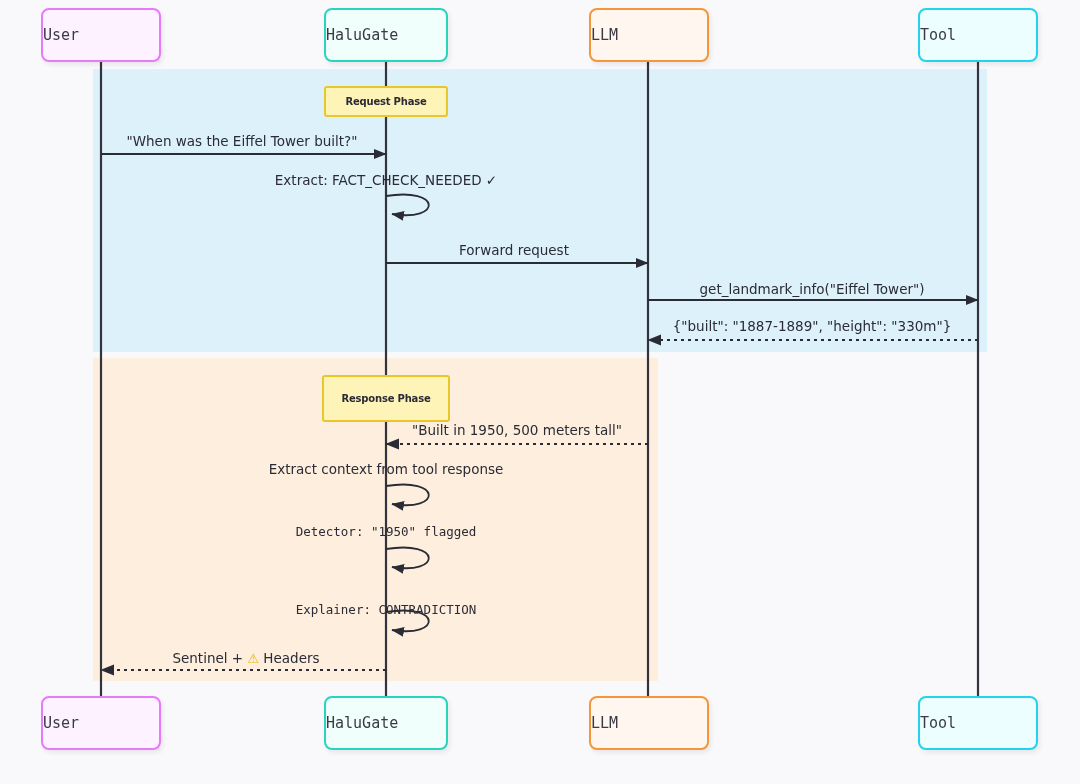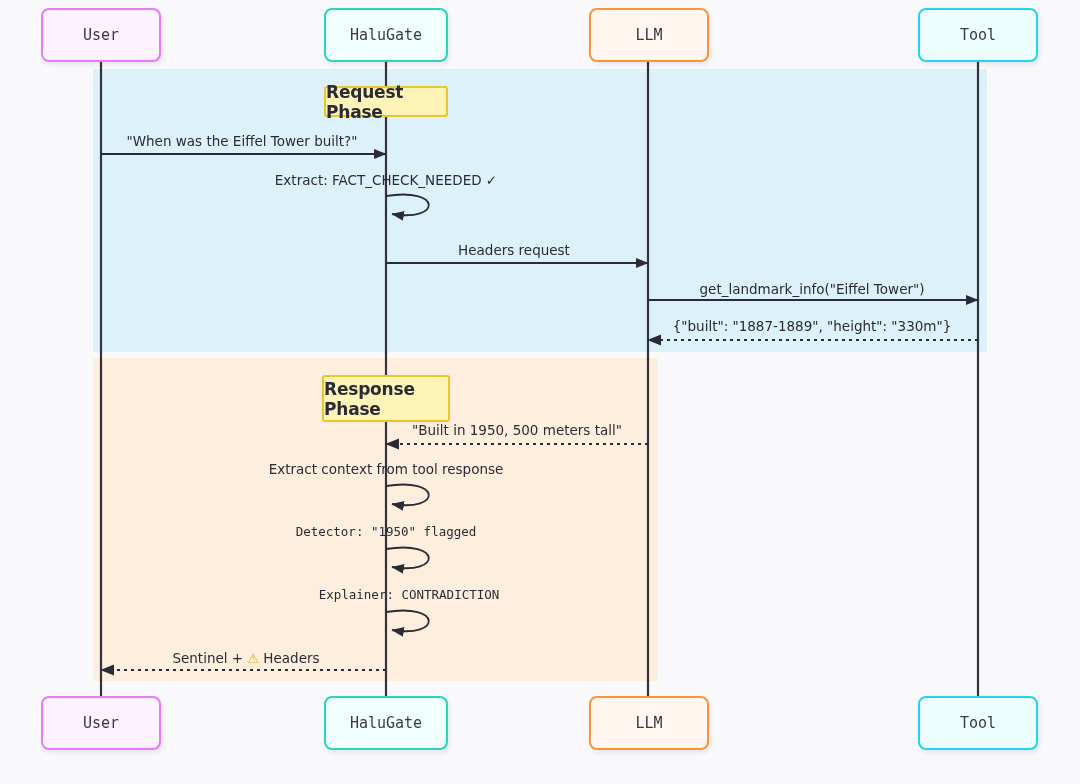--- a/index.html
+++ b/index.html
@@ -18,36 +18,35 @@
     width: 1080px; height: 784px;
   }
   .actor-box {
     position: absolute;
     box-sizing: border-box;
     border-radius: 8px;
     border-width: 2.5px;
     border-style: solid;
     display: flex;
     align-items: center;
-    justify-content: center;
     font-size: 15px;
     color: #3a3a46;
     font-family: "DejaVu Sans Mono", monospace;
     box-shadow: 2px 3px 5px rgba(0,0,0,0.07);
   }
   .phase-label {
     position: absolute;
     box-sizing: border-box;
     background: #fff4b8;
     border: 2px solid #e9c72a;
     border-radius: 3px;
     display: flex;
     align-items: center;
     justify-content: center;
-    font-size: 17px;
+    font-size: 10px;
     font-weight: bold;
     color: #2b2b36;
     font-family: "DejaVu Sans", sans-serif;
     letter-spacing: -0.2px;
   }
   .msg {
     position: absolute;
     font-size: 13.5px;
     color: #2b2b36;
     white-space: nowrap;
@@ -136,23 +135,23 @@
         <span>Request Phase</span>
       </div>
       <div class="phase-label" style="left: 322px; top: 375px; width: 128px; height: 47px;">
         <span>Response Phase</span>
       </div>
     </div>
 
   <div id="message-labels">
       <div class="msg" style="left: 242px; top: 133px;">"When was the Eiffel Tower built?"</div>
       <div class="msg" style="left: 386px; top: 172px;">Extract: FACT_CHECK_NEEDED ✓</div>
-      <div class="msg" style="left: 514px; top: 242px;">Headers request</div>
+      <div class="msg" style="left: 514px; top: 242px;">Forward request</div>
       <div class="msg" style="left: 812px; top: 281px;">get_landmark_info("Eiffel Tower")</div>
       <div class="msg" style="left: 812px; top: 318px;">{"built": "1887-1889", "height": "330m"}</div>
       <div class="msg" style="left: 517px; top: 422px;">"Built in 1950, 500 meters tall"</div>
       <div class="msg" style="left: 386px; top: 461px; text-align: center;">Extract context from tool response</div>
       <div class="msg mono" style="left: 386px; top: 524px;">Detector: "1950" flagged</div>
-      <div class="msg mono" style="left: 386px; top: 587px; margin-left: 23px;">Explainer: CONTRADICTION</div>
+      <div class="msg mono" style="left: 386px; top: 602px;">Explainer: CONTRADICTION</div>
       <div class="msg" style="left: 246px; top: 650px;"><span>Sentinel + </span><span class="warn">⚠</span><span> Headers</span></div>
     </div>
 
 </div>
 
 </body></html>

